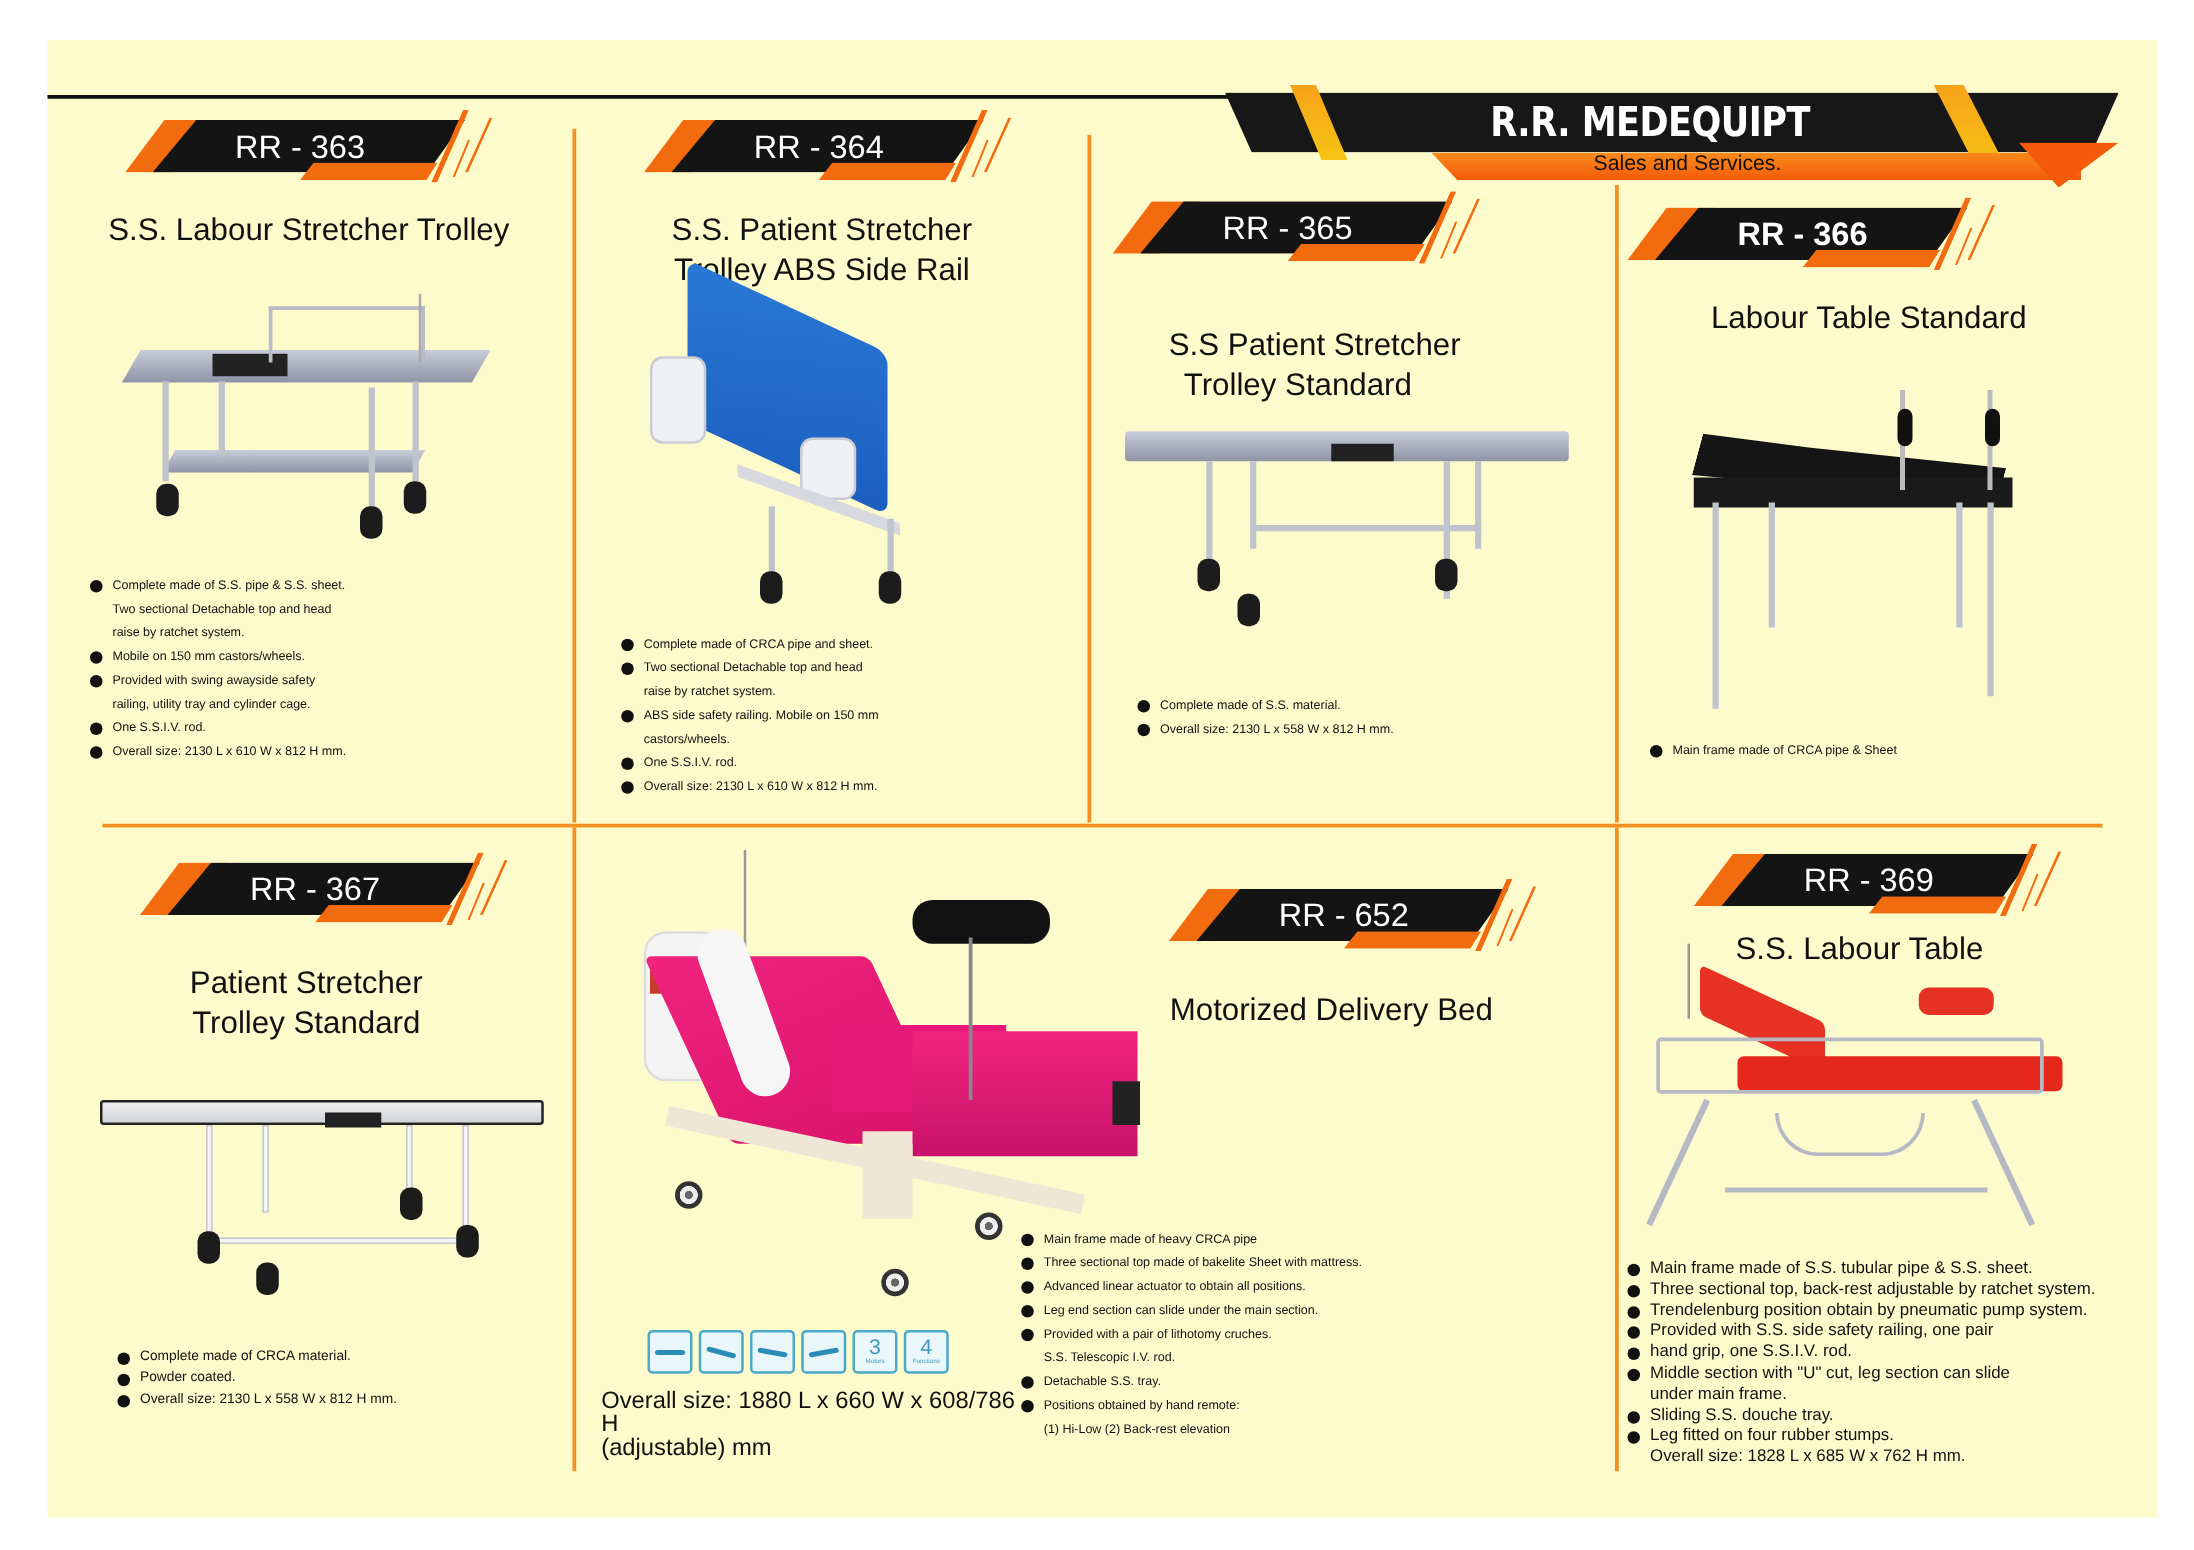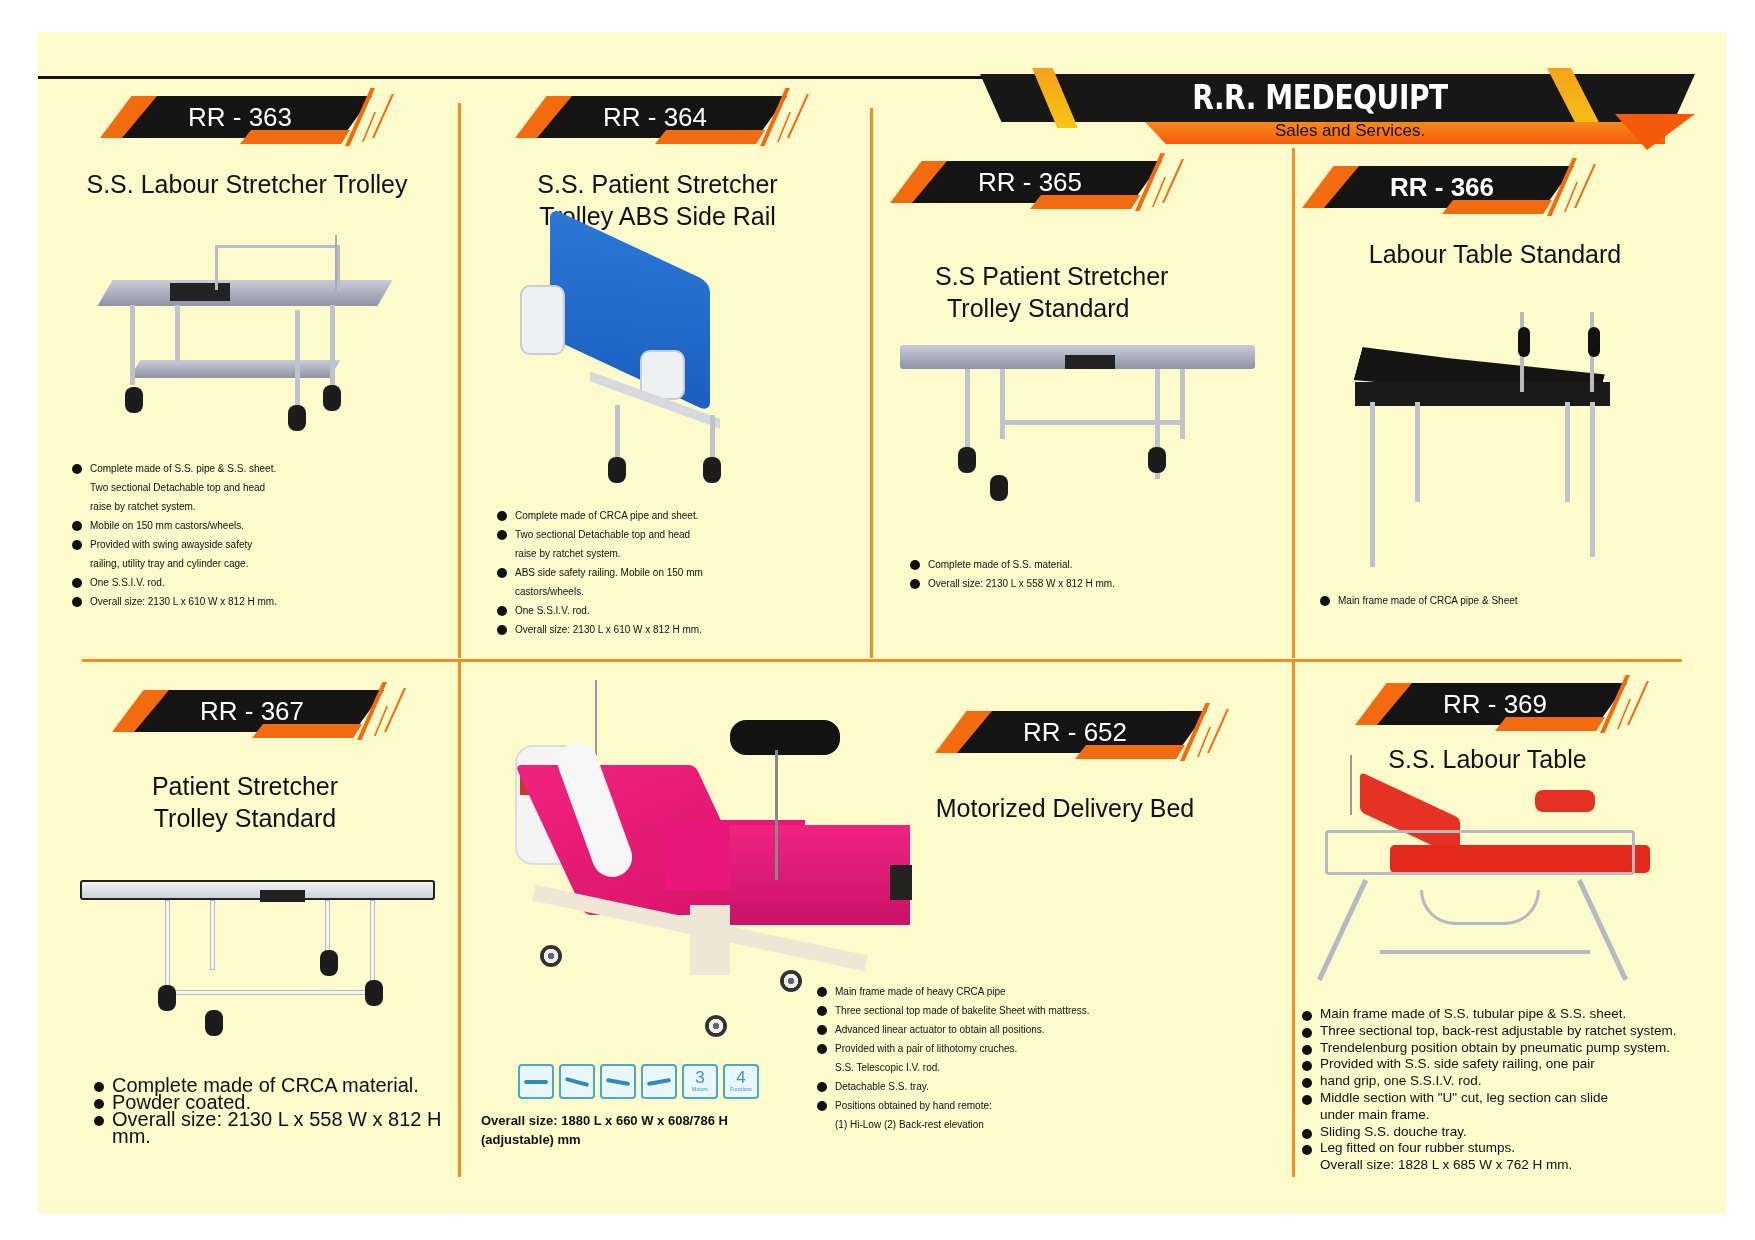--- a/index.html
+++ b/index.html
@@ -48,21 +48,21 @@
   .leg { position: absolute; width: 5px; background: #bfc3cc; }
   .wheel { position: absolute; width: 18px; height: 26px; border-radius: 8px; background: #1c1c1c; }
   .wheel.round { width: 22px; height: 22px; border-radius: 50%; background: radial-gradient(circle,#666 20%,#eee 22%,#eee 45%,#333 48%); }
 
   .feature-icons { position: absolute; left: 518px; top: 1064px; display: flex; gap: 5px; }
   .feature-icons .fi { width: 36px; height: 35px; border: 2px solid #4aa8c8; border-radius: 4px; background: #e9f7fb; position: relative; display: flex; flex-direction: column; align-items: center; justify-content: center; color: #3a98c0; }
   .feature-icons .fi .bed { width: 24px; height: 4px; background: #2c8cb8; border-radius: 2px; }
   .feature-icons .fi .num { font-size: 17px; line-height: 16px; }
   .feature-icons .fi .cap { font-size: 5px; line-height: 7px; }
 
-  .size-note { position: absolute; font-size: 13px; line-height: 19px; color: #111; font-weight: bold; }
+  .size-note { position: absolute; font-size: 19px; line-height: 19px; color: #111; }
 </style>
 </head>
 <body>
 
 <div class="sheet"></div>
 <div class="top-rule"></div>
 
 <div class="brand">
   <div class="black"></div>
   <div class="yellow"></div>
@@ -223,21 +223,21 @@
   <div class="leg" style="left:95px; top:30px; height:110px; background:#f4f4f4; border:1px solid #bbb;"></div>
   <div class="leg" style="left:140px; top:30px; height:70px; background:#f4f4f4; border:1px solid #bbb;"></div>
   <div class="leg" style="left:255px; top:30px; height:70px; background:#f4f4f4; border:1px solid #bbb;"></div>
   <div class="leg" style="left:300px; top:30px; height:90px; background:#f4f4f4; border:1px solid #bbb;"></div>
   <div class="abs" style="left:95px; top:120px; width:210px; height:5px; background:#f4f4f4; border:1px solid #bbb;"></div>
   <div class="wheel" style="left:88px; top:115px;"></div>
   <div class="wheel" style="left:135px; top:140px;"></div>
   <div class="wheel" style="left:250px; top:80px;"></div>
   <div class="wheel" style="left:295px; top:110px;"></div>
 </div>
-<ul class="specs" style="left:92px; top:1077px; width:360px; font-size:20px; line-height:17px;">
+<ul class="specs" style="left:92px; top:1077px; width:360px; font-size:11px; line-height:17px;">
   <li class="bullet">Complete made of CRCA material.</li>
   <li class="bullet">Powder coated.</li>
   <li class="bullet">Overall size: 2130 L x 558 W x 812 H mm.</li>
 </ul>
 
 <div class="tag" style="left:935px; top:703px;">
   <div class="o1"></div>
     <div class="bk"></div>
     <div class="o2"></div>
     <div class="s1"></div>
@@ -286,20 +286,21 @@
   </div>
 </div>
 <div class="size-note" style="left:481px; top:1111px; width:340px;">
   <div>Overall size: 1880 L x 660 W x 608/786 H</div>
   <div>(adjustable) mm</div>
 </div>
 <ul class="specs" style="left:815px; top:982px; width:470px;">
   <li class="bullet">Main frame made of heavy CRCA pipe</li>
   <li class="bullet">Three sectional top made of bakelite Sheet with mattress.</li>
   <li class="bullet">Advanced linear actuator to obtain all positions.</li>
+  <li class="bullet">Leg end section can slide under the main section.</li>
   <li class="bullet">Provided with a pair of lithotomy cruches.</li>
   <li class="cont">S.S. Telescopic I.V. rod.</li>
   <li class="bullet">Detachable S.S. tray.</li>
   <li class="bullet">Positions obtained by hand remote:</li>
   <li class="cont">(1) Hi-Low (2) Back-rest elevation</li>
 </ul>
 
 <div class="tag" style="left:1355px; top:675px;">
   <div class="o1"></div>
     <div class="bk"></div>

